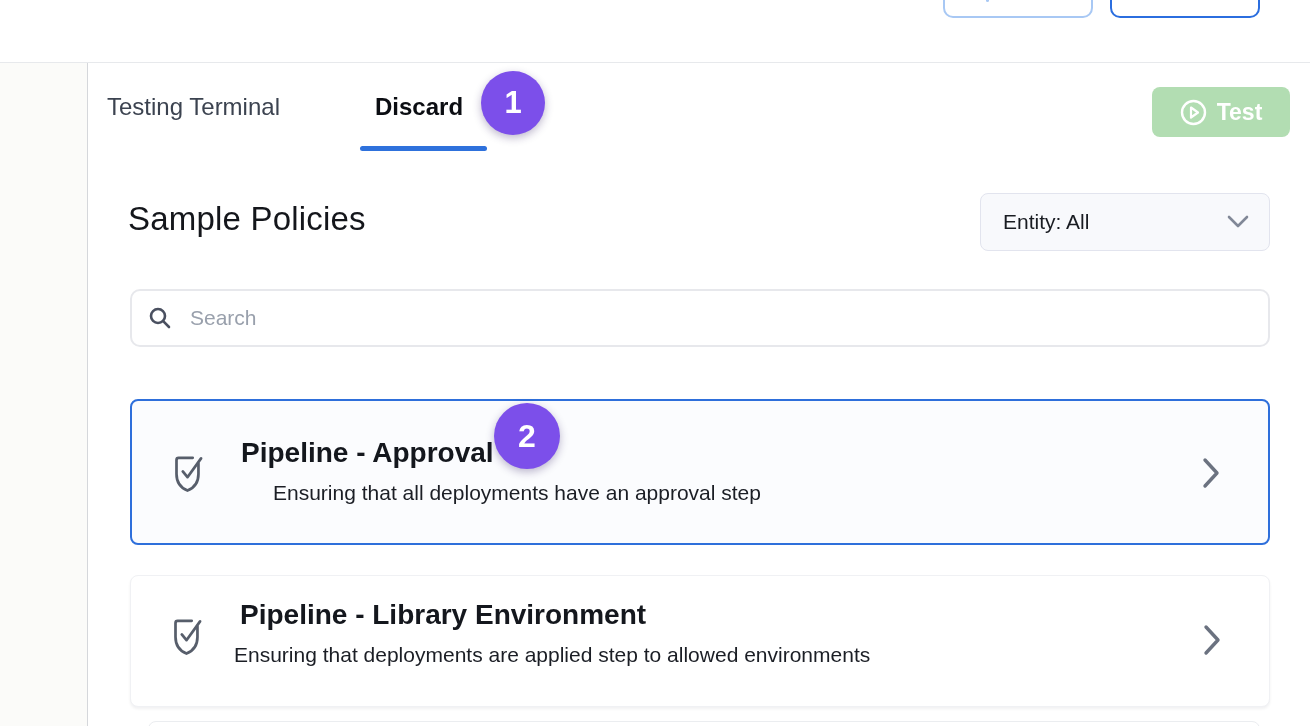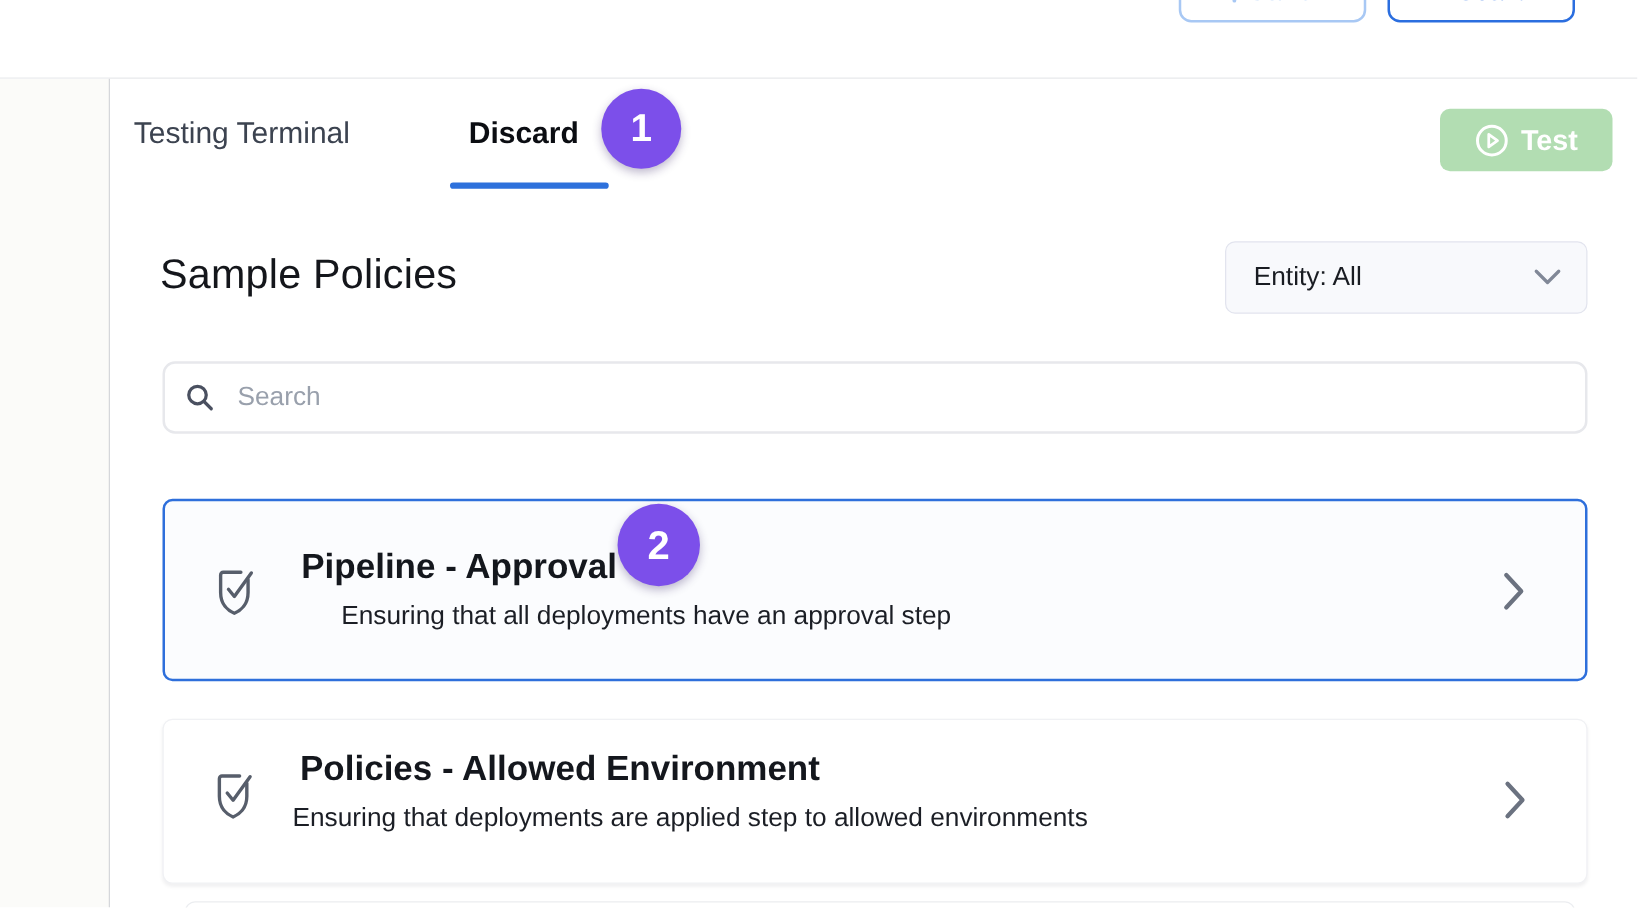--- a/index.html
+++ b/index.html
@@ -135,21 +135,21 @@
     </svg>
   </div>
 
   <div class="step-badge" id="badge-2">2</div>
 
   <div class="policy-card" id="policy-card-1">
     <svg class="policy-shield" width="40" height="46" viewBox="0 0 36 44">
       <path d="M28 13 V23 C28 32 22.5 36.8 17.5 38.8 C12.5 36.8 7 32 7 23 V9.5 C7 8.4 7.9 7.5 9 7.5 H22.5" fill="none" stroke="#575e6b" stroke-width="2.6" stroke-linecap="round" stroke-linejoin="round"></path>
       <path d="M13 20.5 L17.5 26 L30.5 8" fill="none" stroke="#575e6b" stroke-width="2.6" stroke-linecap="round" stroke-linejoin="round"></path>
     </svg>
-    <div class="policy-title">Policies - Allowed Environment</div>
+    <div class="policy-title">Pipeline - Library Environment</div>
     <div class="policy-desc">Ensuring that deployments are applied step to allowed environments</div>
     <svg class="policy-chevron" width="20" height="34" viewBox="0 0 20 34">
       <path d="M4 4 L16 17 L4 30" fill="none" stroke="#6b7280" stroke-width="3.4" stroke-linecap="round" stroke-linejoin="round"></path>
     </svg>
   </div>
 
   <div id="next-card-hint"></div>
 
 </div>
 

